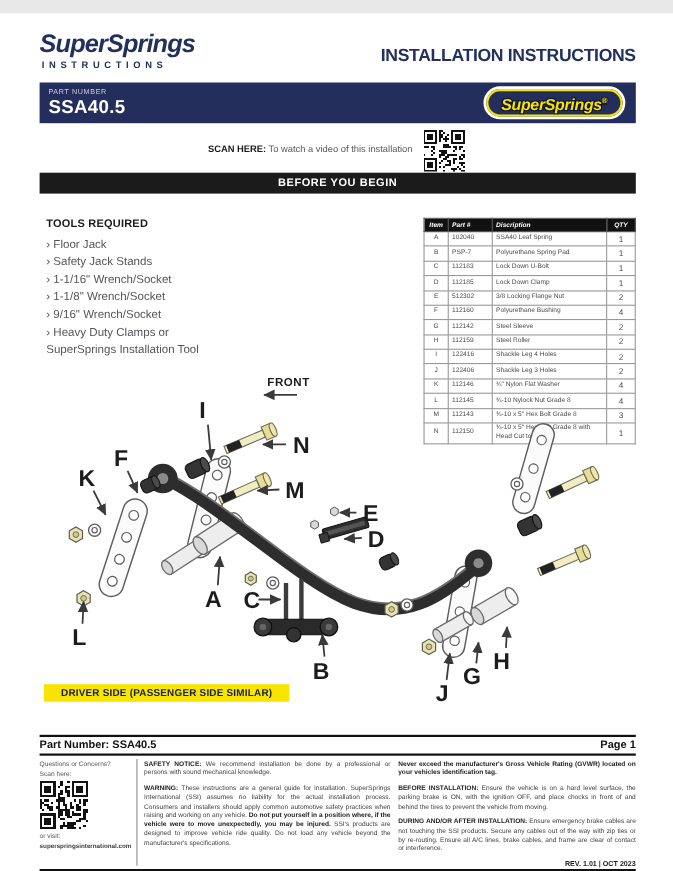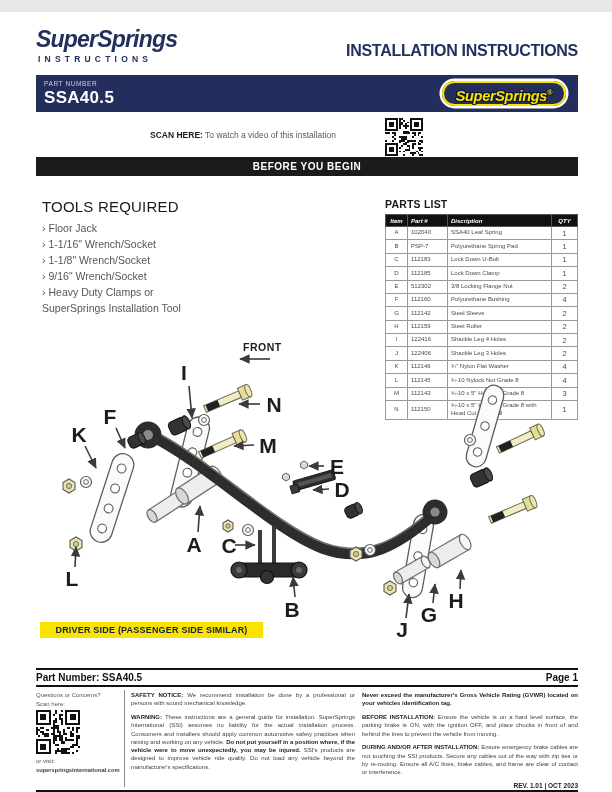--- a/index.html
+++ b/index.html
@@ -16,28 +16,28 @@
   .doc-title { position:absolute; right:34px; top:30px; font-size:16px; font-weight:bold; color:#22305e; letter-spacing:-0.3px; }
   .part-bar { position:absolute; left:36px; top:63px; width:542px; height:37px; background:#232e5c; }
   .part-bar-label { position:absolute; left:8px; top:5px; font-size:6.5px; color:#c9cfdf; letter-spacing:0.6px; }
   .part-bar-number { position:absolute; left:8px; top:13px; font-size:17px; font-weight:bold; color:#ffffff; letter-spacing:0.3px; }
   .brand-badge { position:absolute; right:12px; top:6px; height:25px; line-height:20px;
     border:2px solid #f9e300; border-radius:13px; box-shadow:0 0 0 2.5px #ffffff;
     padding:0 12px; color:#f9e300; font-weight:bold; font-style:italic; font-size:14.5px; letter-spacing:-0.3px;
     text-shadow:1px 1px 0 #0d1530,-1px 1px 0 #0d1530,1px -1px 0 #0d1530,-1px -1px 0 #0d1530; }
   .brand-badge sup { font-size:7px; font-style:normal; }
   
-  .scan-line { position:absolute; left:0; top:118px; width:336px; text-align:right; font-size:8.5px; color:#58595b; }
+  .scan-line { position:absolute; left:0; top:118px; width:375px; text-align:right; font-size:8.5px; color:#58595b; }
   .scan-line b { color:#1c1c1c; }
   .qr-header { position:absolute; left:385px; top:106px; width:38px; height:38px; }
   .before-bar { position:absolute; left:36px; top:145px; width:542px; height:19px; background:#1b1b1b;
     color:#ffffff; font-weight:bold; font-size:10px; letter-spacing:0.5px; text-align:center; line-height:19px; }
   
   .tools { position:absolute; left:42px; top:186px; width:160px; }
-  .tools-title { font-size:15px; font-weight:normal; color:#1a1a1a; letter-spacing:0.2px; margin-bottom:5px; }
+  .tools-title { font-size:10px; font-weight:bold; color:#1a1a1a; letter-spacing:0.2px; margin-bottom:5px; }
   .tool-item { font-size:10.5px; color:#55565a; line-height:16px; }
   .tool-item .bullet { margin-right:3px; }
   
   .parts { position:absolute; left:385px; top:186px; width:193px; }
   .parts-title { font-size:10.5px; font-weight:bold; color:#1a1a1a; letter-spacing:0.2px; margin-bottom:4px; }
   table.parts-table { width:193px; border-collapse:collapse; }
   .parts-table th { background:#111; color:#fff; font-size:6px; font-style:italic; font-weight:bold;
     padding:2.5px 3px; text-align:left; border:1px solid #555; }
   .parts-table td { border:1px solid #999; font-size:6px; color:#4a4a4a; padding:1.5px 3px; height:13px; line-height:1.25; }
   .parts-table td.c-item { text-align:center; width:22px; }
@@ -201,29 +201,29 @@
         <rect x="1" y="15" width="5" height="5" fill="#fff"></rect>
         <rect x="2" y="16" width="3" height="3" fill="#111"></rect>
       </svg></div>
 
   <div class="before-bar">BEFORE YOU BEGIN</div>
 
   <div class="tools">
     <div class="tools-title">TOOLS REQUIRED</div>
     <div id="tools-list">
         <div class="tool-item"><span class="bullet">›</span>Floor Jack</div>
+        <div class="tool-item"><span class="bullet">›</span>Safety Jack Stands</div>
         <div class="tool-item"><span class="bullet">›</span>1-1/16" Wrench/Socket</div>
         <div class="tool-item"><span class="bullet">›</span>1-1/8" Wrench/Socket</div>
         <div class="tool-item"><span class="bullet">›</span>9/16" Wrench/Socket</div>
         <div class="tool-item"><span class="bullet">›</span>Heavy Duty Clamps or SuperSprings Installation Tool</div>
       </div>
   </div>
 
   <div class="parts">
-    <div class="parts-title">PARTS LIST</div>
     <table class="parts-table">
       <thead>
           <tr id="parts-head">
             <th class="c-item">Item</th>
             <th class="c-part">Part #</th>
             <th class="c-desc">Discription</th>
             <th class="c-qty">QTY</th>
           </tr>
         </thead>
       <tbody id="parts-body">

